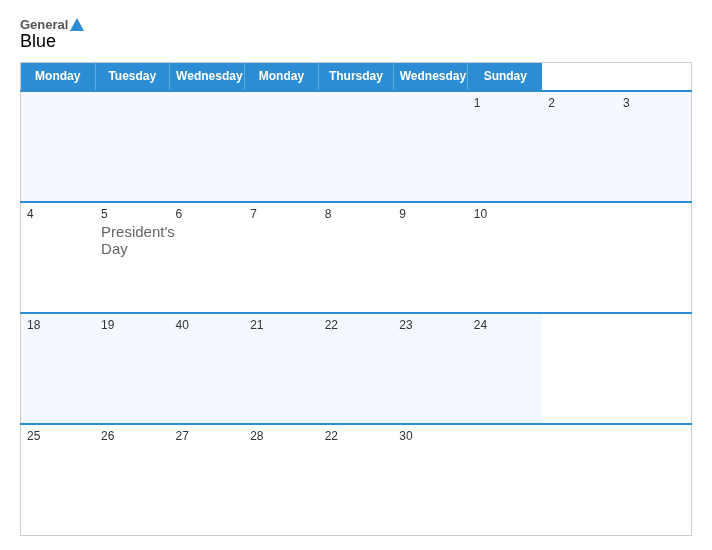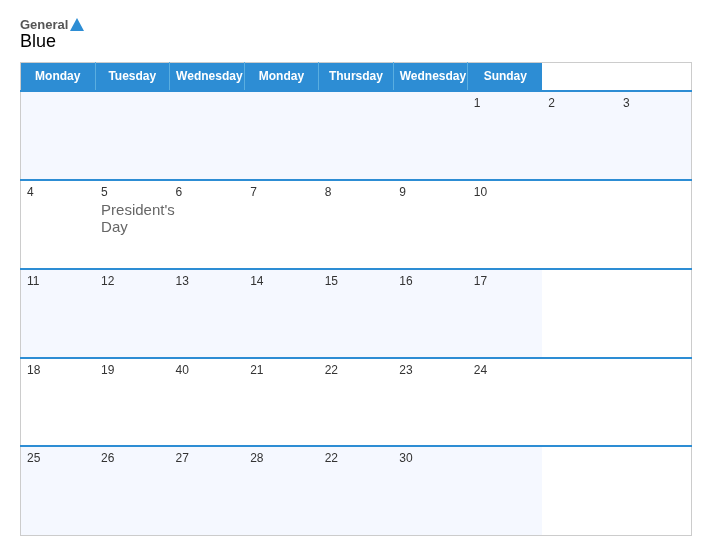--- a/index.html
+++ b/index.html
@@ -158,43 +158,20 @@
           </td>
           <td>
             <span class="day-num">9</span>
           </td>
           <td>
             <span class="day-num">10</span>
           </td>
         </tr>
         <tr>
           <td>
-            <span class="day-num">11</span>
-          </td>
-          <td>
-            <span class="day-num">12</span>
-          </td>
-          <td>
-            <span class="day-num">13</span>
-          </td>
-          <td>
-            <span class="day-num">14</span>
-          </td>
-          <td>
-            <span class="day-num">15</span>
-          </td>
-          <td>
-            <span class="day-num">16</span>
-          </td>
-          <td>
-            <span class="day-num">17</span>
-          </td>
-        </tr>
-        <tr>
-          <td>
             <span class="day-num">18</span>
           </td>
           <td>
             <span class="day-num">19</span>
           </td>
           <td>
             <span class="day-num">40</span>
           </td>
           <td>
             <span class="day-num">21</span>

